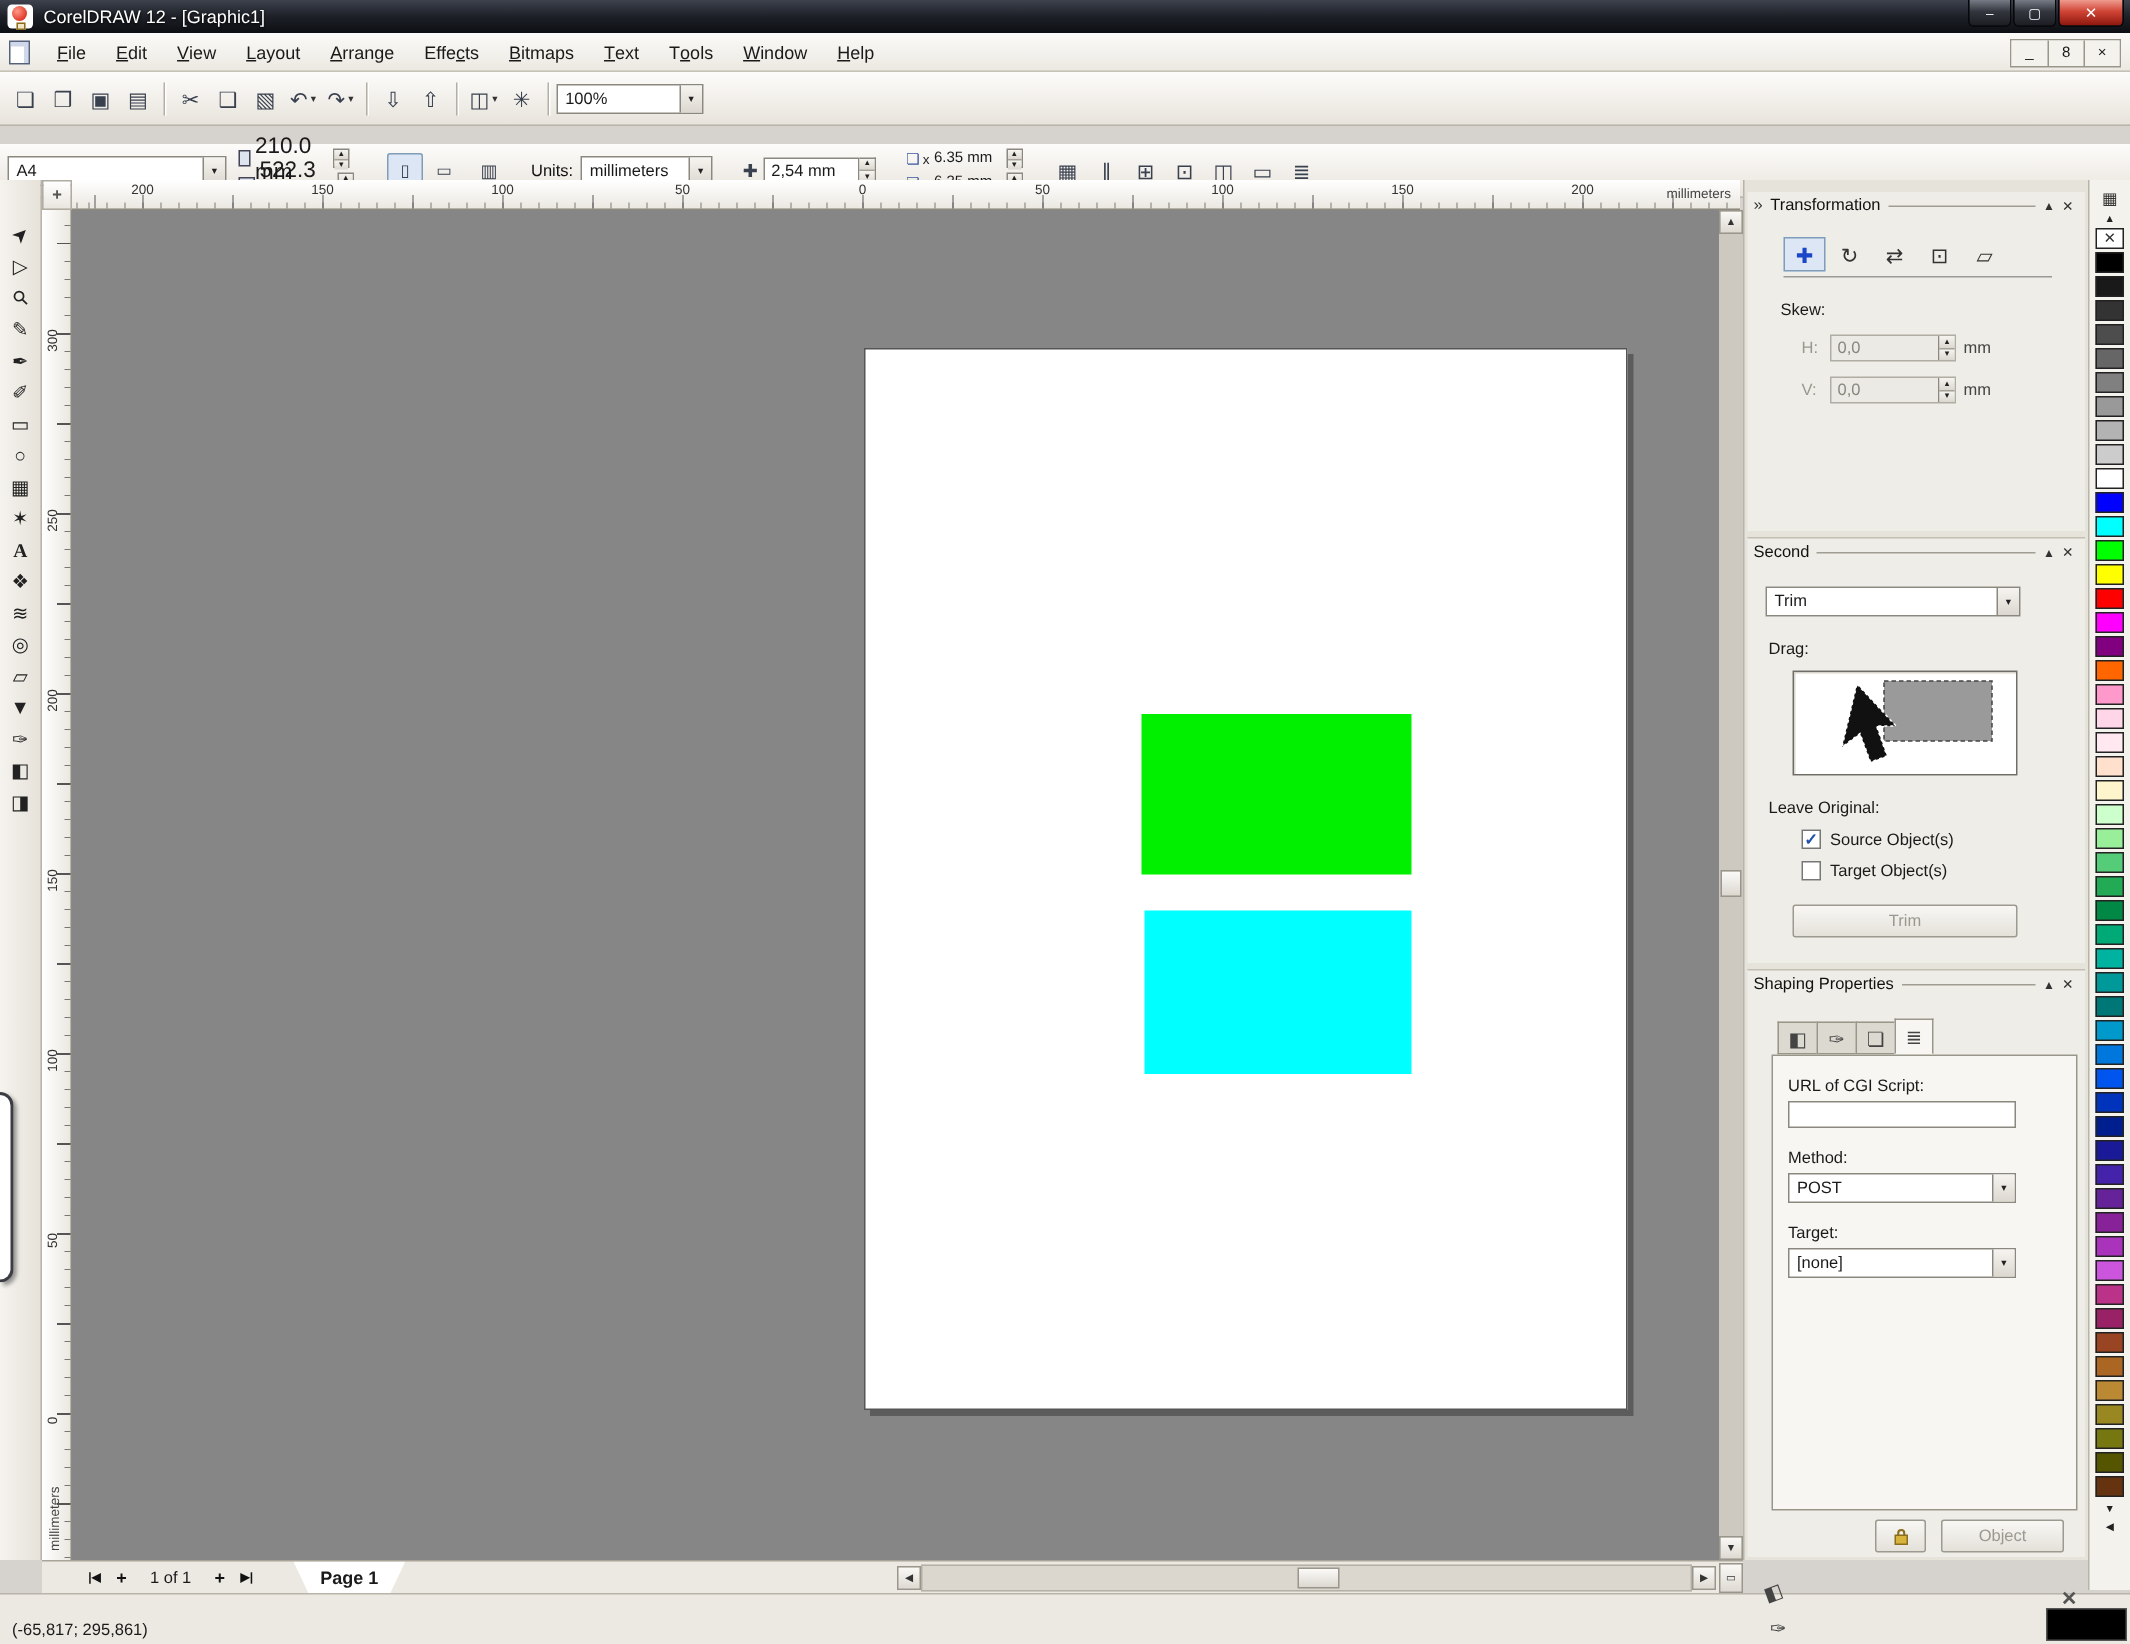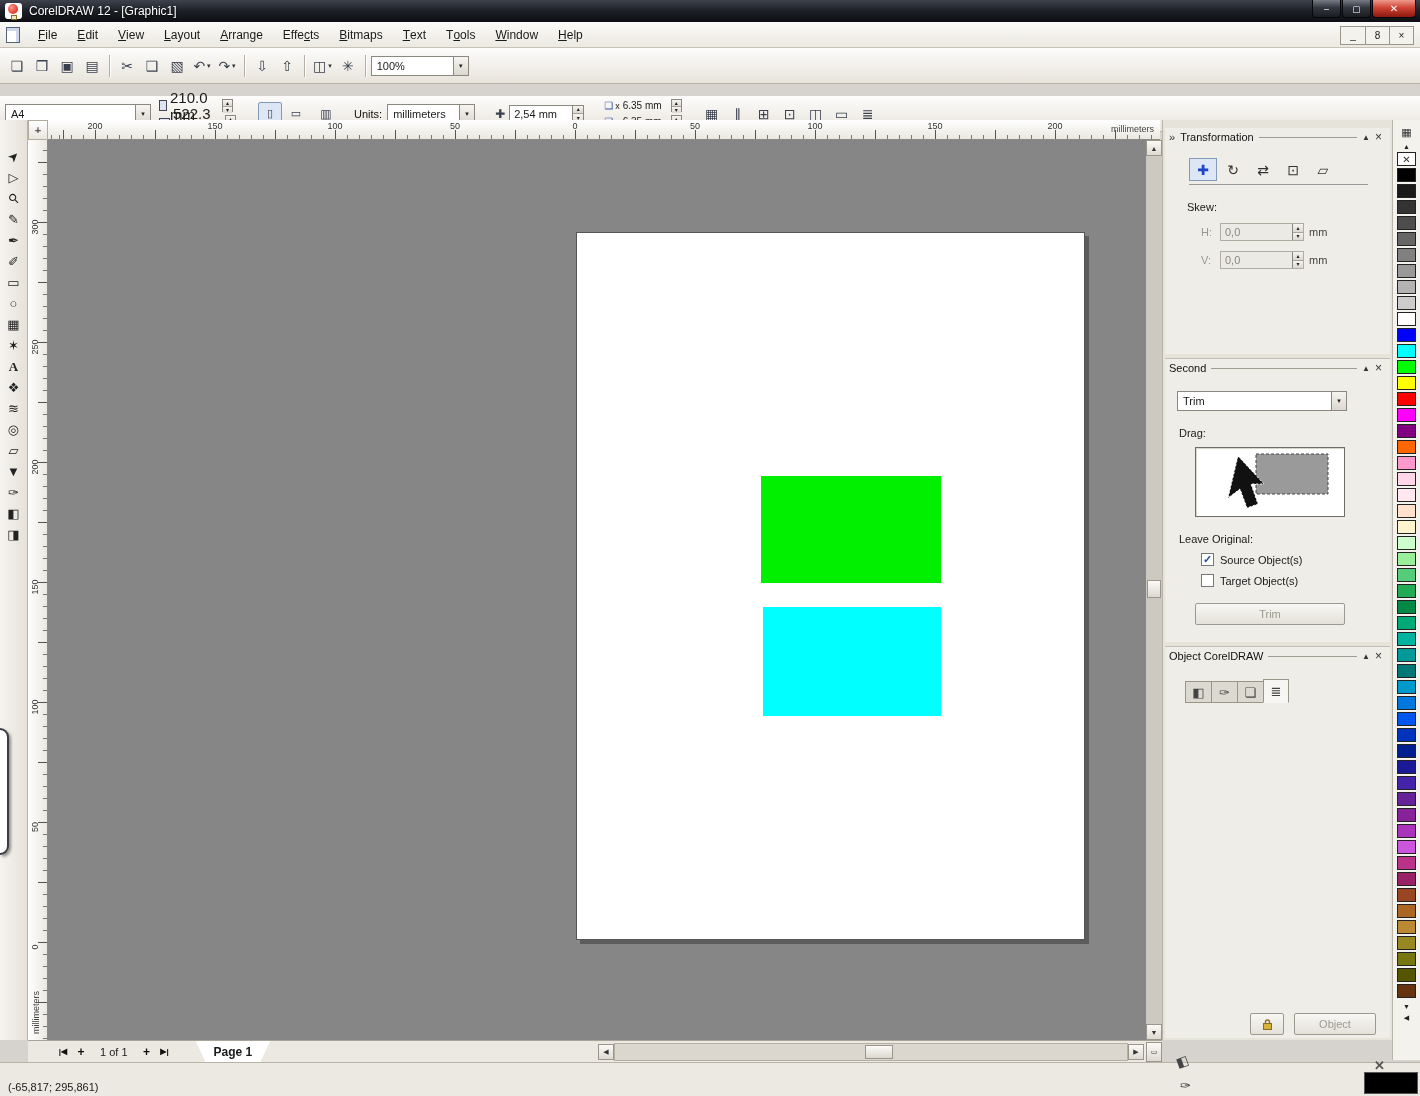--- a/index.html
+++ b/index.html
@@ -556,31 +556,45 @@
       <div class="cb"></div>
       <span>Target Object(s)</span>
     </div>
     <div class="push" id="trim-btn">
       <span>Trim</span>
     </div>
   </div>
 
   <div class="docker" id="dock-objprops">
     <div class="docker-title">
-      <span>Object CorelDRAW</span>
+      <span>Shaping Properties</span>
       <span class="rule"></span>
       <span class="up">▲</span>
       <span class="x">×</span>
     </div>
     <div id="op-tabs">
         <div class="op-tab">◧</div>
         <div class="op-tab">✑</div>
         <div class="op-tab">❏</div>
         <div class="op-tab active">≣</div>
       </div>
+    <div id="op-frame">
+      <div class="op-lbl first">URL of CGI Script:</div>
+      <input id="op-url" type="text" value="" style="">
+      <div class="op-lbl">Method:</div>
+      <div class="combo op-combo">
+        <span class="val">POST</span>
+        <span class="arrow">▾</span>
+      </div>
+      <div class="op-lbl">Target:</div>
+      <div class="combo op-combo">
+        <span class="val">[none]</span>
+        <span class="arrow">▾</span>
+      </div>
+    </div>
     <div id="op-bottom">
       <div class="push" id="lock-btn">
         <svg width="13" height="13" viewBox="0 0 13 13">
           <rect x="2.5" y="5.5" width="8" height="6" fill="#d8b33c" stroke="#8a6d1d"></rect>
           <path d="M4.5 5.5 V4 A2 2 0 0 1 8.5 4 V5.5" fill="none" stroke="#8a6d1d" stroke-width="1.4"></path>
         </svg>
       </div>
       <div class="push" id="apply-btn">
         <span>Object</span>
       </div>

